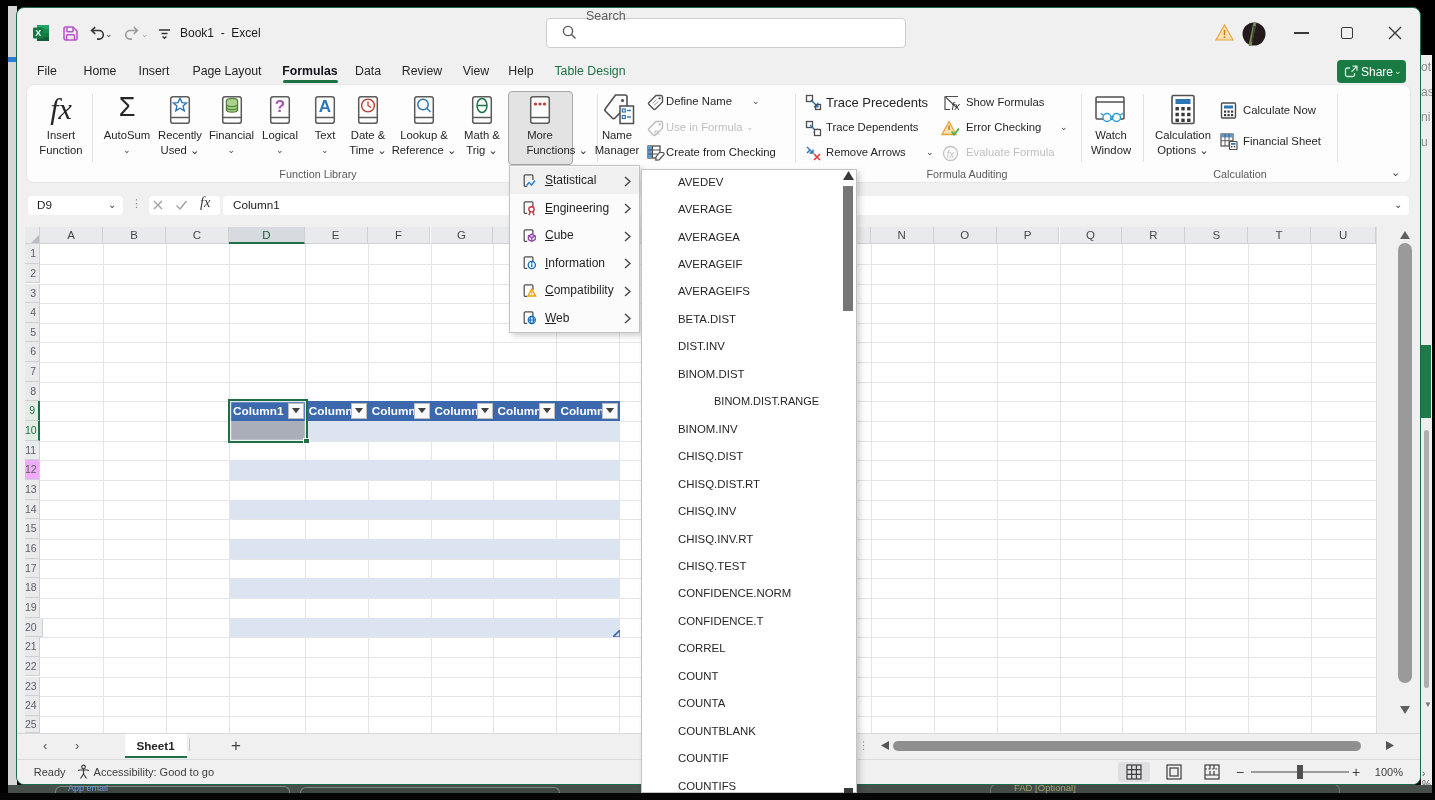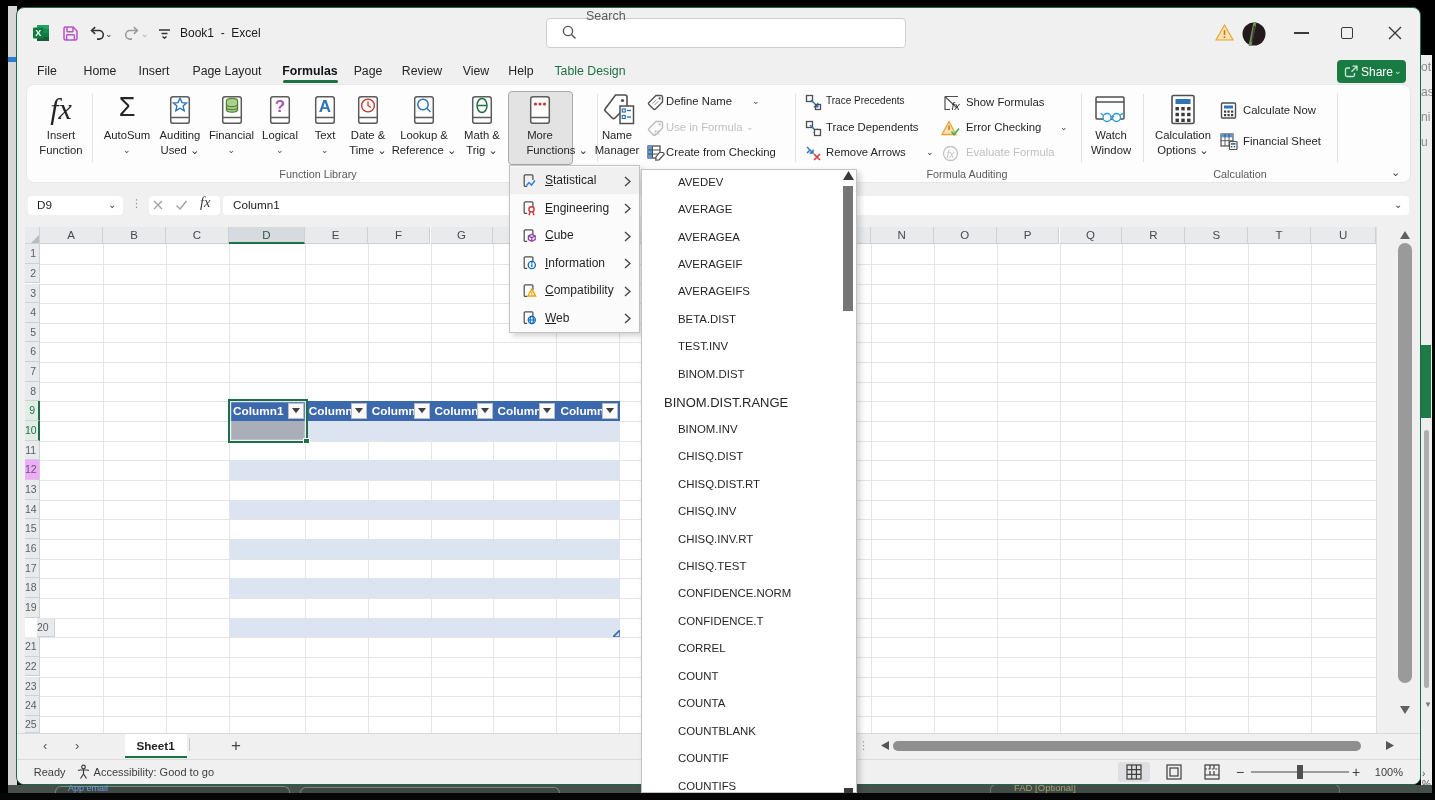--- a/index.html
+++ b/index.html
@@ -74,21 +74,21 @@
 <div class="ab" style="left:1294px;top:32px;width:15px;height:2px;background:#3a3a3a"></div>
 <div class="ab" style="left:1341px;top:27px;width:12px;height:12px;border:1.4px solid #3a3a3a;border-radius:2px"></div>
 <svg class="ab" style="left:1388px;top:26px" width="14" height="14" viewBox="0 0 14 14">
       <path d="M1 1 L13 13 M13 1 L1 13" stroke="#3a3a3a" stroke-width="1.4"></path>
     </svg>
 <div class="ab" style="left:-13px;top:64px;width:120px;height:16px;font-size:12.3px;font-weight:400;color:#262626;text-align:center">File</div>
 <div class="ab" style="left:40px;top:64px;width:120px;height:16px;font-size:12.3px;font-weight:400;color:#262626;text-align:center">Home</div>
 <div class="ab" style="left:94px;top:64px;width:120px;height:16px;font-size:12.3px;font-weight:400;color:#262626;text-align:center">Insert</div>
 <div class="ab" style="left:167px;top:64px;width:120px;height:16px;font-size:12.3px;font-weight:400;color:#262626;text-align:center">Page Layout</div>
 <div class="ab" style="left:250px;top:64px;width:120px;height:16px;font-size:12.3px;font-weight:700;color:#0f1316;text-align:center">Formulas</div>
-<div class="ab" style="left:308px;top:64px;width:120px;height:16px;font-size:12.3px;font-weight:400;color:#262626;text-align:center">Page</div>
+<div class="ab" style="left:308px;top:64px;width:120px;height:16px;font-size:12.3px;font-weight:400;color:#262626;text-align:center">Data</div>
 <div class="ab" style="left:362px;top:64px;width:120px;height:16px;font-size:12.3px;font-weight:400;color:#262626;text-align:center">Review</div>
 <div class="ab" style="left:416px;top:64px;width:120px;height:16px;font-size:12.3px;font-weight:400;color:#262626;text-align:center">View</div>
 <div class="ab" style="left:461px;top:64px;width:120px;height:16px;font-size:12.3px;font-weight:400;color:#262626;text-align:center">Help</div>
 <div class="ab" style="left:530px;top:64px;width:120px;height:16px;font-size:12.3px;font-weight:400;color:#1d7044;text-align:center">Table Design</div>
 <div class="ab" style="left:283px;top:80px;width:55px;height:2.6px;background:#1d7044;border-radius:2px"></div>
 <div class="ab" style="left:1337px;top:60px;width:69px;height:23px;background:#197b43;border-radius:4px;"></div>
 <svg class="ab" style="left:1344px;top:65px" width="14" height="13" viewBox="0 0 14 13">
 <path d="M6 3 H3 a1.5 1.5 0 0 0 -1.5 1.5 V10 a1.5 1.5 0 0 0 1.5 1.5 H9 a1.5 1.5 0 0 0 1.5 -1.5 V8" fill="none" stroke="#cfe8d8" stroke-width="1.3"></path>
 <path d="M8.5 1.2 H13 V5.7 M12.7 1.5 L7.5 6.7" fill="none" stroke="#cfe8d8" stroke-width="1.3"></path>
     </svg>
@@ -100,21 +100,21 @@
 <div class="ab" style="left:21px;top:143.5px;width:80px;height:13px;font-size:11.3px;color:#262626;text-align:center">Function</div>
 <div class="ab" style="left:92px;top:94px;width:1px;height:68px;background:#e1e1e1"></div>
 <div class="ab" style="left:97px;top:93px;width:60px;height:28px;line-height:28px;font-size:27px;color:#262626;text-align:center;font-weight:400">Σ</div>
 <div class="ab" style="left:87px;top:129px;width:80px;height:13px;font-size:11.3px;color:#262626;text-align:center">AutoSum</div>
 <div class="ab" style="left:123px;top:145px;font-size:9px;color:#444">⌄</div>
 <svg class="ab" style="left:169px;top:95px" width="22" height="30" viewBox="0 0 22 30">
       <rect x="1.7" y="1.7" width="18.6" height="26.6" rx="2.4" fill="#fdfdfd" stroke="#5c5c5c" stroke-width="1.5"></rect>
       <path d="M2 22.5 H20" stroke="#5c5c5c" stroke-width="1.5"></path>
       <path d="M11 3.2 L13 7.6 L17.6 8 L14.1 11.1 L15.2 15.7 L11 13.2 L6.8 15.7 L7.9 11.1 L4.4 8 L9 7.6 Z" fill="none" stroke="#2e75b6" stroke-width="1.4"></path>
     </svg>
-    <div class="ab" style="left:132px;top:129px;width:96px;height:13px;font-size:11.3px;color:#262626;text-align:center">Auditing</div>
+    <div class="ab" style="left:132px;top:129px;width:96px;height:13px;font-size:11.3px;color:#262626;text-align:center">Recently</div>
     <div class="ab" style="left:132px;top:143.5px;width:96px;height:13px;font-size:11.3px;color:#262626;text-align:center">Used ⌄</div>
 <svg class="ab" style="left:220.5px;top:95px" width="22" height="30" viewBox="0 0 22 30">
       <rect x="1.7" y="1.7" width="18.6" height="26.6" rx="2.4" fill="#fdfdfd" stroke="#5c5c5c" stroke-width="1.5"></rect>
       <path d="M2 22.5 H20" stroke="#5c5c5c" stroke-width="1.5"></path>
       <ellipse cx="11" cy="6" rx="5.6" ry="2.6" fill="#a9d08e" stroke="#538135" stroke-width="1.2"></ellipse>
       <path d="M5.4 6 v8.5 c0 1.5 2.5 2.6 5.6 2.6 s5.6-1.1 5.6-2.6 V6" fill="#a9d08e" stroke="#538135" stroke-width="1.2"></path>
       <path d="M5.4 9 c0 1.5 2.5 2.6 5.6 2.6 s5.6-1.1 5.6-2.6 M5.4 12 c0 1.5 2.5 2.6 5.6 2.6 s5.6-1.1 5.6-2.6" fill="none" stroke="#538135" stroke-width="1.2"></path>
     </svg>
     <div class="ab" style="left:186.5px;top:129px;width:90px;height:13px;font-size:11.3px;color:#262626;text-align:center">Financial</div>
     <div class="ab" style="left:227.5px;top:145px;font-size:9px;color:#444">⌄</div>
@@ -199,21 +199,21 @@
 <path d="M12.5 7.5 H16 a1 1 0 0 1 1 1 V9.5 L12 15 L8.8 15.2 L9 12 Z" fill="#fff" stroke="#4f4f4f" stroke-width="1.2"></path>
     </svg>
     <div class="ab" style="left:666px;top:146.1px;height:14px;font-size:11.3px;color:#262626;white-space:nowrap">Create from Checking</div>
 <div class="ab" style="left:795px;top:94px;width:1px;height:68px;background:#e1e1e1"></div>
 <svg class="ab" style="left:805px;top:94px" width="17" height="17" viewBox="0 0 17 17">
 <rect x="1.5" y="1.5" width="6" height="6" fill="none" stroke="#4f4f4f" stroke-width="1.3"></rect>
 <path d="M6 6 L12.5 12.5" stroke="#2e75b6" stroke-width="1.4"></path>
 <path d="M12.8 8.8 V12.8 H8.8" fill="none" stroke="#2e75b6" stroke-width="1.4"></path>
 <rect x="10.5" y="10.5" width="5" height="5" fill="none" stroke="#4f4f4f" stroke-width="1.3"></rect>
     </svg>
-    <div class="ab" style="left:826px;top:95px;height:14px;font-size:10px;color:#262626;white-space:nowrap">Trace Precedents</div>
+    <div class="ab" style="left:826px;top:95px;height:14px;font-size:13px;color:#262626;white-space:nowrap">Trace Precedents</div>
 <svg class="ab" style="left:805px;top:120px" width="17" height="17" viewBox="0 0 17 17">
 <rect x="1.5" y="1.5" width="6" height="6" fill="none" stroke="#4f4f4f" stroke-width="1.3"></rect>
 <path d="M5 5 L11.5 11.5" stroke="#2e75b6" stroke-width="1.4"></path>
 <path d="M11.8 7.8 V11.8 H7.8" fill="none" stroke="#2e75b6" stroke-width="1.4" transform="translate(0.6,0.6)"></path>
 <rect x="9.5" y="9.5" width="6" height="6" fill="#fff" stroke="#4f4f4f" stroke-width="1.3"></rect>
     </svg>
     <div class="ab" style="left:826px;top:121.30000000000001px;height:14px;font-size:11.3px;color:#262626;white-space:nowrap">Trace Dependents</div>
 <svg class="ab" style="left:805px;top:145px" width="18" height="17" viewBox="0 0 18 17">
 <path d="M2 2 L8 8 M8 4.5 V8 H4.5" fill="none" stroke="#2e75b6" stroke-width="1.4"></path>
 <path d="M2 8 L5 5" stroke="#2e75b6" stroke-width="1.4"></path>
@@ -351,21 +351,21 @@
 <div class="ab" style="left:25px;top:421.0px;width:15.200000000000003px;height:19.65px;background:#e2ede6;border-right:2px solid #1e7145;border-bottom:1px solid #cdd0d4;font-size:10.5px;color:#1e7145;text-align:right;padding-right:3px;line-height:19px">10</div>
 <div class="ab" style="left:25px;top:440.7px;width:15.200000000000003px;height:19.65px;background:#e9eaec;border-right:1px solid #cdd0d4;border-bottom:1px solid #cdd0d4;font-size:10.5px;color:#5a5e64;text-align:right;padding-right:3px;line-height:19px">11</div>
 <div class="ab" style="left:25px;top:460.3px;width:15.200000000000003px;height:19.65px;background:#f0abfc;border-right:1px solid #cdd0d4;border-bottom:1px solid #cdd0d4;font-size:10.5px;color:#5a5e64;text-align:right;padding-right:13px;line-height:19px">12</div>
 <div class="ab" style="left:25px;top:480.0px;width:15.200000000000003px;height:19.65px;background:#e9eaec;border-right:1px solid #cdd0d4;border-bottom:1px solid #cdd0d4;font-size:10.5px;color:#5a5e64;text-align:right;padding-right:3px;line-height:19px">13</div>
 <div class="ab" style="left:25px;top:499.6px;width:15.200000000000003px;height:19.65px;background:#e9eaec;border-right:1px solid #cdd0d4;border-bottom:1px solid #cdd0d4;font-size:10.5px;color:#5a5e64;text-align:right;padding-right:3px;line-height:19px">14</div>
 <div class="ab" style="left:25px;top:519.3px;width:15.200000000000003px;height:19.65px;background:#e9eaec;border-right:1px solid #cdd0d4;border-bottom:1px solid #cdd0d4;font-size:10.5px;color:#5a5e64;text-align:right;padding-right:3px;line-height:19px">15</div>
 <div class="ab" style="left:25px;top:539.0px;width:15.200000000000003px;height:19.65px;background:#e9eaec;border-right:1px solid #cdd0d4;border-bottom:1px solid #cdd0d4;font-size:10.5px;color:#5a5e64;text-align:right;padding-right:3px;line-height:19px">16</div>
 <div class="ab" style="left:25px;top:558.6px;width:15.200000000000003px;height:19.65px;background:#e9eaec;border-right:1px solid #cdd0d4;border-bottom:1px solid #cdd0d4;font-size:10.5px;color:#5a5e64;text-align:right;padding-right:3px;line-height:19px">17</div>
 <div class="ab" style="left:25px;top:578.2px;width:15.200000000000003px;height:19.65px;background:#e9eaec;border-right:1px solid #cdd0d4;border-bottom:1px solid #cdd0d4;font-size:10.5px;color:#5a5e64;text-align:right;padding-right:3px;line-height:19px">18</div>
 <div class="ab" style="left:25px;top:597.9px;width:15.200000000000003px;height:19.65px;background:#e9eaec;border-right:1px solid #cdd0d4;border-bottom:1px solid #cdd0d4;font-size:10.5px;color:#5a5e64;text-align:right;padding-right:3px;line-height:19px">19</div>
-<div class="ab" style="left:37px;top:617.5px;width:15.200000000000003px;height:19.65px;background:#e9eaec;border-right:1px solid #cdd0d4;border-bottom:1px solid #cdd0d4;font-size:10.5px;color:#5a5e64;text-align:right;padding-right:17px;line-height:19px">20</div>
+<div class="ab" style="left:25px;top:617.5px;width:15.200000000000003px;height:19.65px;background:#e9eaec;border-right:1px solid #cdd0d4;border-bottom:1px solid #cdd0d4;font-size:10.5px;color:#5a5e64;text-align:right;padding-right:17px;line-height:19px">20</div>
 <div class="ab" style="left:25px;top:637.2px;width:15.200000000000003px;height:19.65px;background:#e9eaec;border-right:1px solid #cdd0d4;border-bottom:1px solid #cdd0d4;font-size:10.5px;color:#5a5e64;text-align:right;padding-right:3px;line-height:19px">21</div>
 <div class="ab" style="left:25px;top:656.8px;width:15.200000000000003px;height:19.65px;background:#e9eaec;border-right:1px solid #cdd0d4;border-bottom:1px solid #cdd0d4;font-size:10.5px;color:#5a5e64;text-align:right;padding-right:3px;line-height:19px">22</div>
 <div class="ab" style="left:25px;top:676.5px;width:15.200000000000003px;height:19.65px;background:#e9eaec;border-right:1px solid #cdd0d4;border-bottom:1px solid #cdd0d4;font-size:10.5px;color:#5a5e64;text-align:right;padding-right:3px;line-height:19px">23</div>
 <div class="ab" style="left:25px;top:696.1px;width:15.200000000000003px;height:19.65px;background:#e9eaec;border-right:1px solid #cdd0d4;border-bottom:1px solid #cdd0d4;font-size:10.5px;color:#5a5e64;text-align:right;padding-right:3px;line-height:19px">24</div>
 <div class="ab" style="left:25px;top:715.8px;width:15.200000000000003px;height:16.80px;background:#e9eaec;border-right:1px solid #cdd0d4;border-bottom:1px solid #cdd0d4;font-size:10.5px;color:#5a5e64;text-align:right;padding-right:3px;line-height:16px">25</div>
 <div class="ab" style="left:103.1px;top:244.2px;width:1px;height:488.40000000000003px;background:#e4e5e7"></div>
 <div class="ab" style="left:166.0px;top:244.2px;width:1px;height:488.40000000000003px;background:#e4e5e7"></div>
 <div class="ab" style="left:228.9px;top:244.2px;width:1px;height:488.40000000000003px;background:#e4e5e7"></div>
 <div class="ab" style="left:304.7px;top:244.2px;width:1px;height:488.40000000000003px;background:#e4e5e7"></div>
 <div class="ab" style="left:367.6px;top:244.2px;width:1px;height:488.40000000000003px;background:#e4e5e7"></div>
@@ -559,23 +559,23 @@
 <svg class="ab" style="left:623.5px;top:313.1px;z-index:42" width="7" height="11" viewBox="0 0 7 11">
       <path d="M1 1 L6 5.5 L1 10" fill="none" stroke="#454545" stroke-width="1.4"></path>
     </svg>
 <div class="ab" style="left:641px;top:169px;width:216.3px;height:624px;background:#fff;border:1px solid #c3c3c3;box-shadow:3px 3px 6px rgba(0,0,0,0.18);z-index:40"></div>
 <div class="ab" style="left:678px;top:175.6px;font-size:11.4px;color:#262626;z-index:42">AVEDEV</div>
 <div class="ab" style="left:678px;top:203.0px;font-size:11.4px;color:#262626;z-index:42">AVERAGE</div>
 <div class="ab" style="left:678px;top:230.5px;font-size:11.4px;color:#262626;z-index:42">AVERAGEA</div>
 <div class="ab" style="left:678px;top:257.9px;font-size:11.4px;color:#262626;z-index:42">AVERAGEIF</div>
 <div class="ab" style="left:678px;top:285.4px;font-size:11.4px;color:#262626;z-index:42">AVERAGEIFS</div>
 <div class="ab" style="left:678px;top:312.8px;font-size:11.4px;color:#262626;z-index:42">BETA.DIST</div>
-<div class="ab" style="left:678px;top:340.3px;font-size:11.4px;color:#262626;z-index:42">TEST.INV</div>
+<div class="ab" style="left:678px;top:340.3px;font-size:11.4px;color:#262626;z-index:42">DIST.INV</div>
 <div class="ab" style="left:678px;top:367.8px;font-size:11.4px;color:#262626;z-index:42">BINOM.DIST</div>
-<div class="ab" style="left:664px;top:395.2px;font-size:13px;color:#262626;z-index:42">BINOM.DIST.RANGE</div>
+<div class="ab" style="left:714px;top:395.2px;font-size:11px;color:#262626;z-index:42">BINOM.DIST.RANGE</div>
 <div class="ab" style="left:678px;top:422.6px;font-size:11.4px;color:#262626;z-index:42">BINOM.INV</div>
 <div class="ab" style="left:678px;top:450.1px;font-size:11.4px;color:#262626;z-index:42">CHISQ.DIST</div>
 <div class="ab" style="left:678px;top:477.6px;font-size:11.4px;color:#262626;z-index:42">CHISQ.DIST.RT</div>
 <div class="ab" style="left:678px;top:505.0px;font-size:11.4px;color:#262626;z-index:42">CHISQ.INV</div>
 <div class="ab" style="left:678px;top:532.5px;font-size:11.4px;color:#262626;z-index:42">CHISQ.INV.RT</div>
 <div class="ab" style="left:678px;top:559.9px;font-size:11.4px;color:#262626;z-index:42">CHISQ.TEST</div>
 <div class="ab" style="left:678px;top:587.4px;font-size:11.4px;color:#262626;z-index:42">CONFIDENCE.NORM</div>
 <div class="ab" style="left:678px;top:614.8px;font-size:11.4px;color:#262626;z-index:42">CONFIDENCE.T</div>
 <div class="ab" style="left:678px;top:642.2px;font-size:11.4px;color:#262626;z-index:42">CORREL</div>
 <div class="ab" style="left:678px;top:669.7px;font-size:11.4px;color:#262626;z-index:42">COUNT</div>

